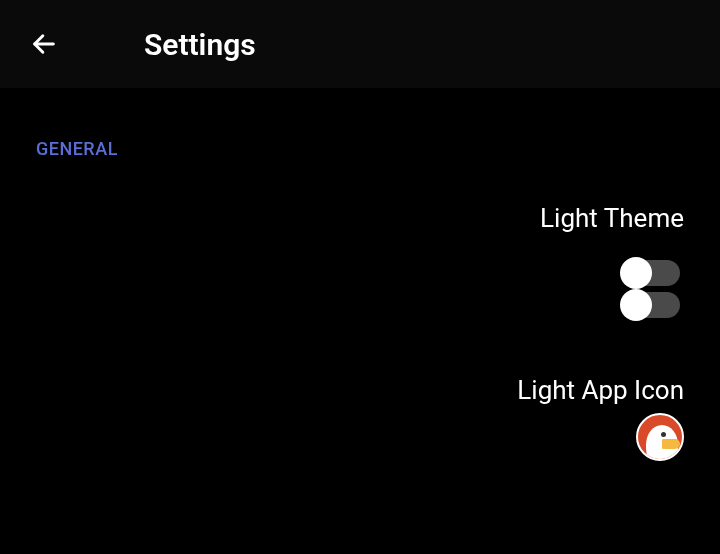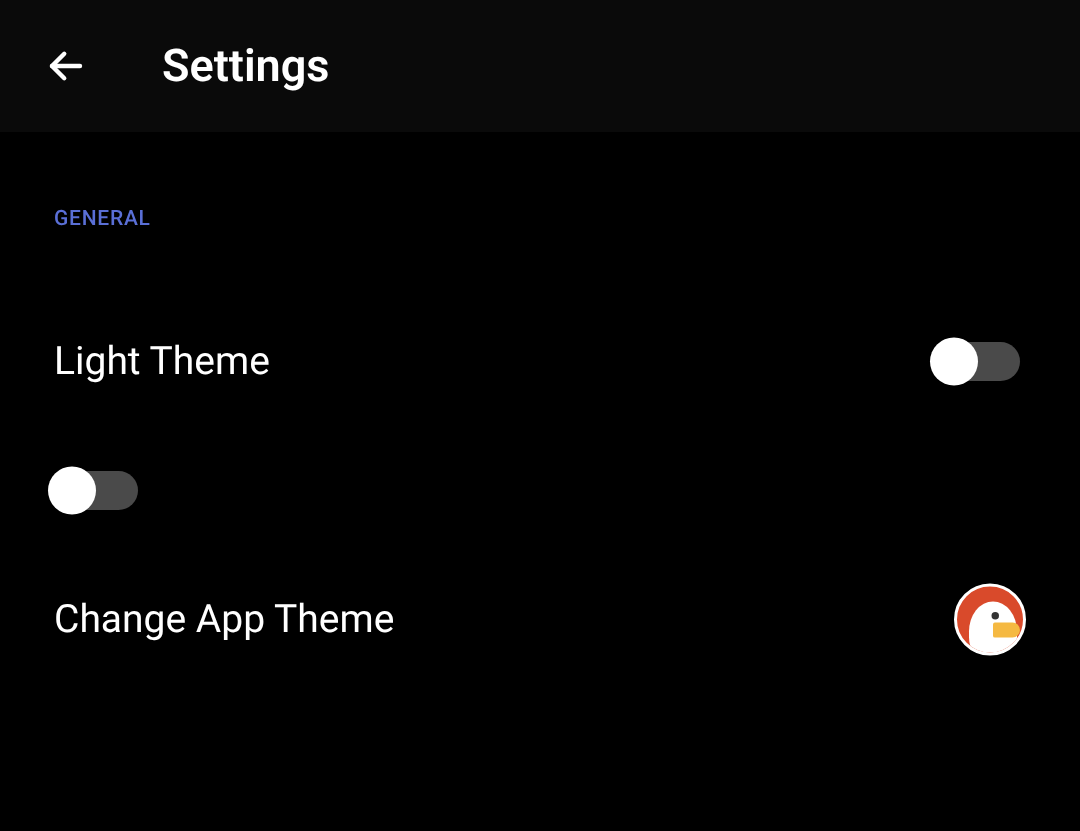--- a/index.html
+++ b/index.html
@@ -14,50 +14,52 @@
       font-family: -apple-system, BlinkMacSystemFont, 'Segoe UI', Roboto, sans-serif;
       color: #ffffff;
       overflow: hidden;
     }
     .header {
       display: flex;
       align-items: center;
       height: 88px;
       padding: 0 20px;
       background: #0a0a0a;
+      gap: 36px;
     }
     .back-button {
       width: 48px;
       height: 48px;
       display: flex;
       align-items: center;
       justify-content: center;
       cursor: pointer;
     }
     .header-title {
       font-size: 30px;
       font-weight: 600;
       margin-left: 40px;
       color: #ffffff;
     }
     .content {
       padding: 50px 36px 0 36px;
     }
     .section-header {
-      font-size: 14px;
+      font-size: 18px;
       font-weight: 500;
       color: #5a6fd6;
       letter-spacing: 0.5px;
       margin-bottom: 44px;
     }
     .setting-row {
       display: flex;
-      align-items: center;
+      align-items: flex-end;
       justify-content: space-between;
       height: 86px;
+      flex-direction: column;
     }
     .setting-label {
       font-size: 26px;
       font-weight: 400;
       color: #ffffff;
     }
     .toggle {
       position: relative;
       width: 60px;
       height: 32px;
@@ -149,20 +151,20 @@
 
 
   <div class="setting-row">
     <div class="toggle">
       <div class="toggle-track"></div>
       <div class="toggle-thumb"></div>
     </div>
   </div>
 
   <div class="setting-row">
-    <div class="setting-label">Change App Theme</div>
+    <div class="setting-label">Light App Icon</div>
     <div class="app-icon">
       <div class="duck-body"></div>
       <div class="duck-eye"></div>
       <div class="duck-bill"></div>
     </div>
   </div>
 </div>
 
 </body></html>

